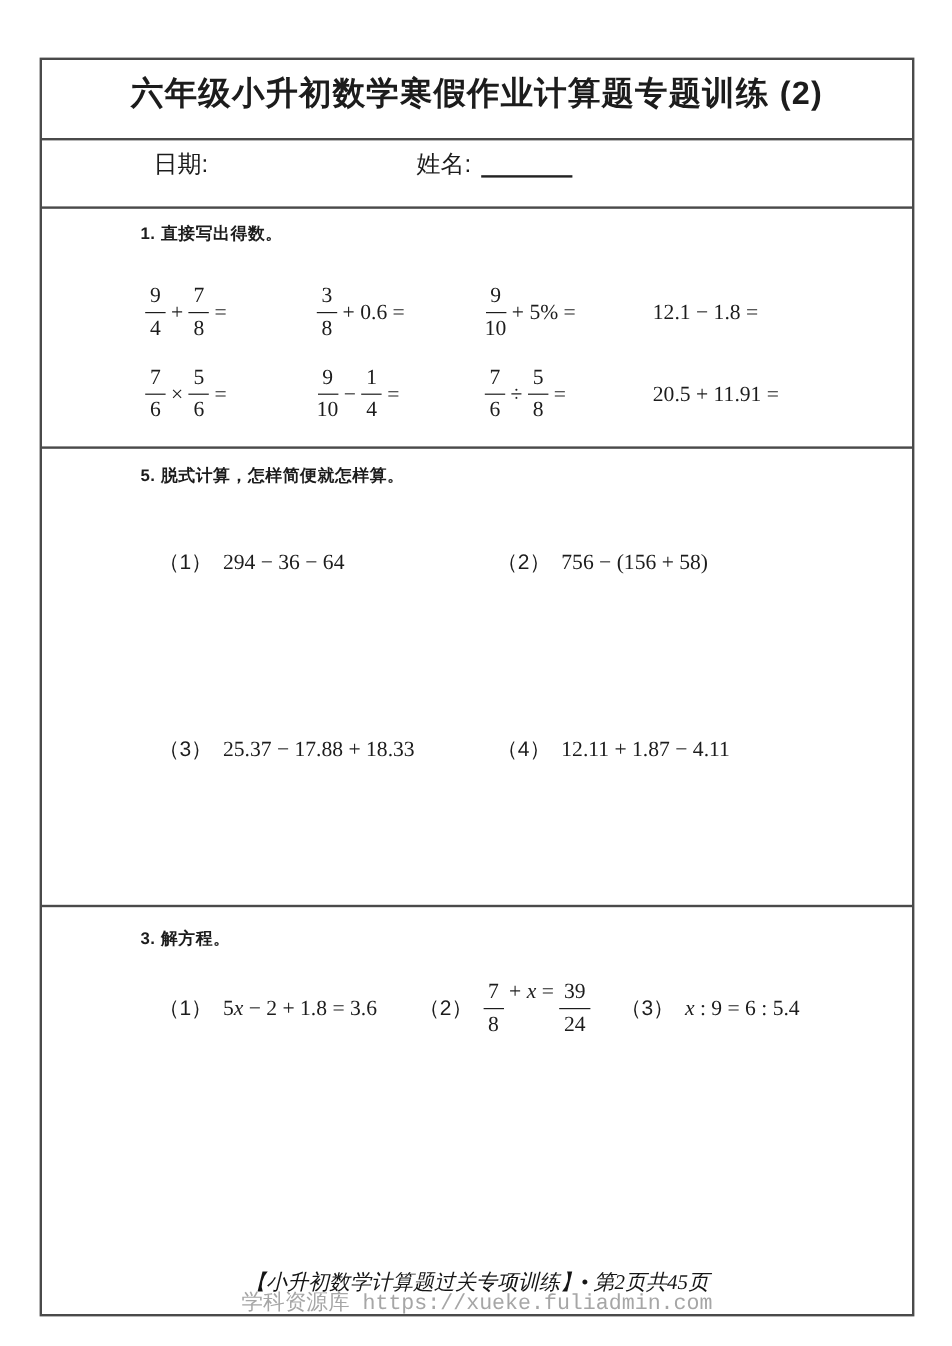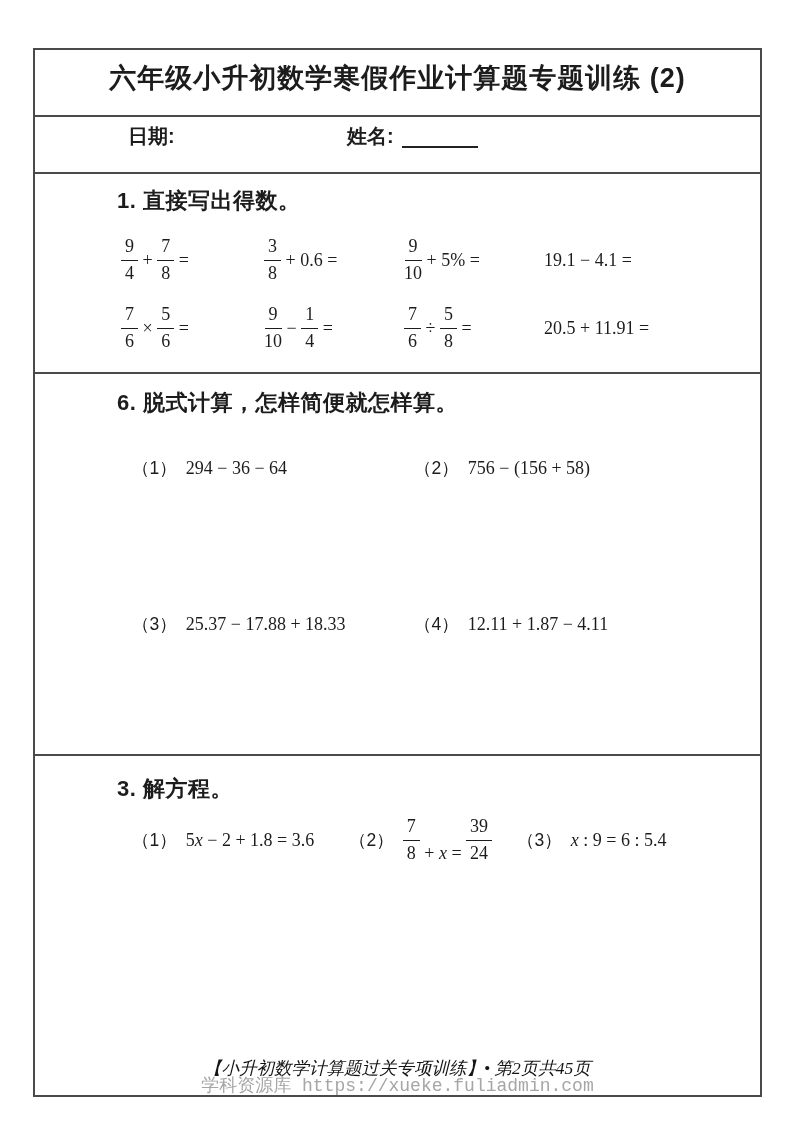--- a/index.html
+++ b/index.html
@@ -11,31 +11,31 @@
   .hl1{top:65px}.hl2{top:122px}.hl3{top:322px}.hl4{top:704px}
 
   
   .title-row{position:absolute;top:0;left:0;right:0;height:55px;
              display:flex;align-items:center;justify-content:center;}
   .title-row h1{margin:0;font-size:27px;font-weight:700;letter-spacing:1px;
                 font-family:"Liberation Sans",sans-serif;}
 
   
   .meta{position:absolute;top:122px;margin-top:-57px;height:42px;display:flex;
-        align-items:center;font-size:20px;font-weight:700;text-align:right;}
+        align-items:center;font-size:20px;font-weight:400;text-align:right;}
   .meta-date{left:93px}.meta-name{left:312px}.meta-score{left:499px}
   .blank{display:inline-block;border-bottom:2px solid #222;height:22px;margin-left:8px;}
   .blank-name{width:76px}.blank-score{width:90px}
 
   
-  .qhead{position:absolute;font-size:22px;font-weight:700;letter-spacing:.5px;}
+  .qhead{position:absolute;font-size:14px;font-weight:700;letter-spacing:.5px;}
   .q1h{left:82px;top:136px}.q2h{left:82px;top:338px}.q3h{left:82px;top:724px}
 
   
-  .expr{display:flex;align-items:flex-end;font-family:"Liberation Serif",serif;
+  .expr{display:flex;align-items:flex-start;font-family:"Liberation Serif",serif;
         font-size:18px;color:#1c1c1c;}
   .expr span,.expr i{white-space:pre;}
   .expr i{font-style:italic;}
   .frac{display:inline-flex;flex-direction:column;align-items:center;
         line-height:1.18;font-size:18px;}
   .frac .num{border-bottom:1.6px solid #1c1c1c;padding:0 4px 2px;}
   .frac .den{padding-top:2px;}
 
   .cell{position:absolute;height:60px;display:flex;align-items:center;}
   .r1{top:180px}.r2{top:248px}
@@ -86,21 +86,21 @@
     </div>
   <div class="cell r1 c2 expr">
       <span class="frac"><span class="num">3</span><span class="den">8</span></span>
       <span> + 0.6 =</span>
     </div>
   <div class="cell r1 c3 expr">
       <span class="frac"><span class="num">9</span><span class="den">10</span></span>
       <span> + 5% =</span>
     </div>
   <div class="cell r1 c4 expr">
-      <span>19.1 − 4.1 =</span>
+      <span>12.1 − 1.8 =</span>
     </div>
   <div class="cell r2 c1 expr">
       <span class="frac"><span class="num">7</span><span class="den">6</span></span>
       <span> × </span>
       <span class="frac"><span class="num">5</span><span class="den">6</span></span>
       <span> =</span>
     </div>
   <div class="cell r2 c2 expr">
       <span class="frac"><span class="num">9</span><span class="den">10</span></span>
       <span> − </span>
@@ -112,21 +112,21 @@
       <span> ÷ </span>
       <span class="frac"><span class="num">5</span><span class="den">8</span></span>
       <span> =</span>
     </div>
   <div class="cell r2 c4 expr">
       <span>20.5 + 11.91 =</span>
     </div>
 
   <div class="hline hl3"></div>
 
-  <div class="qhead q2h">6. 脱式计算，怎样简便就怎样算。</div>
+  <div class="qhead q2h">5. 脱式计算，怎样简便就怎样算。</div>
   <div class="item q2ra ia">
     <span class="enum">（1）</span>
     <span class="expr">
         <span>294 − 36 − 64</span>
       </span>
   </div>
   <div class="item q2ra ib">
     <span class="enum">（2）</span>
     <span class="expr">
         <span>756 − (156 + 58)</span>

